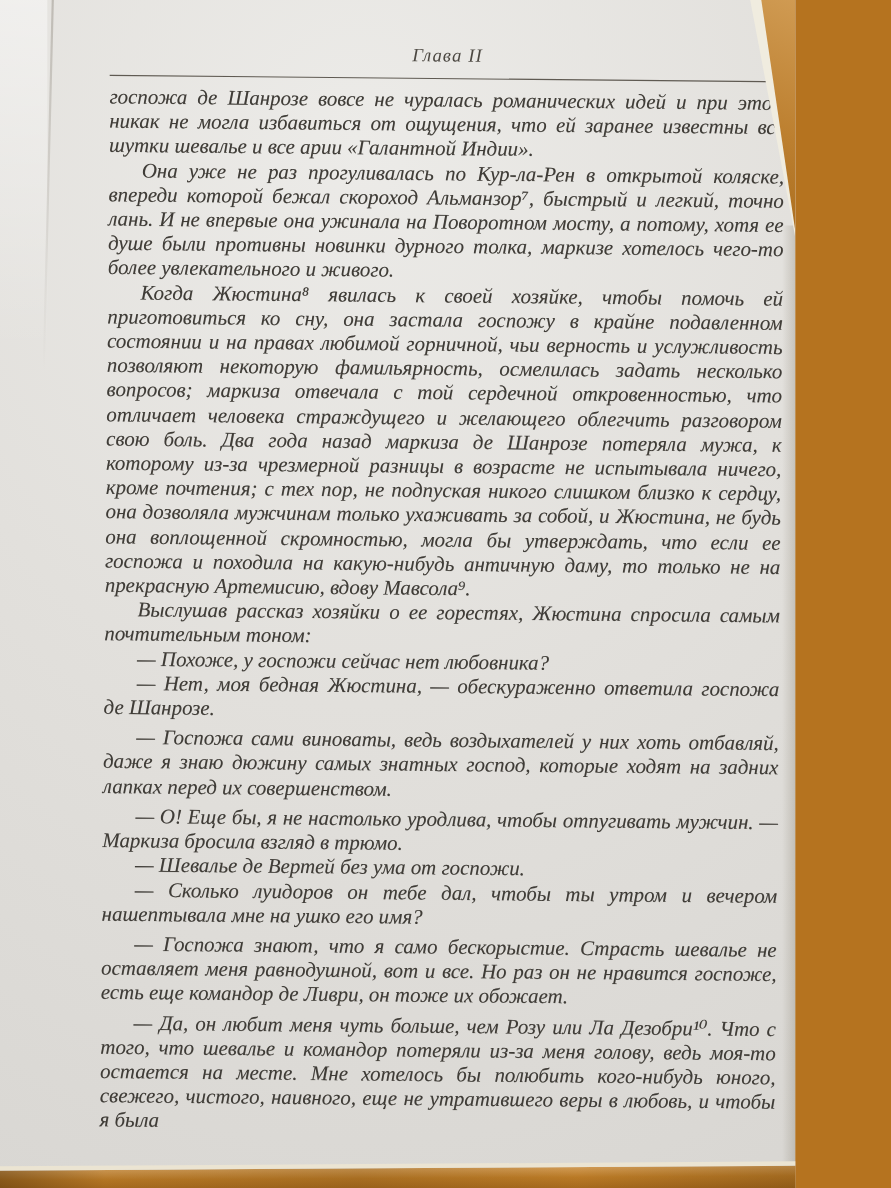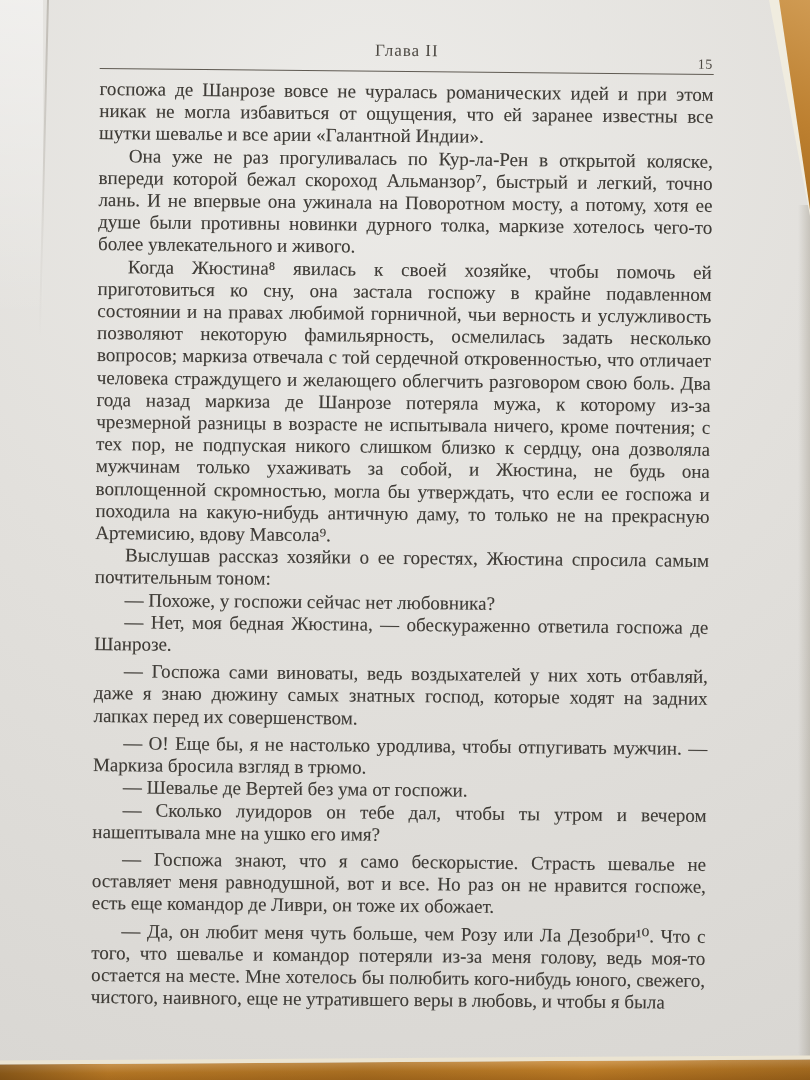--- a/index.html
+++ b/index.html
@@ -10,22 +10,23 @@
     --wood:#b5731f;
   }
   *{box-sizing:border-box;}
   html,body{margin:0;padding:0;}
   body{
     width:810px;height:1080px;overflow:hidden;
     background:var(--wood);
     font-family:"Liberation Serif","DejaVu Serif",serif;
   }
   .photo{
-    position:relative;width:810px;height:1080px;overflow:hidden;
+    position:relative;width:723px;height:1080px;overflow:hidden;
     background:radial-gradient(135% 105% at 45% 12%, #ecebe8 0%, var(--page) 45%, #d7d5d1 100%);
+    font-style:italic;
   }
   
   .edge-left-line{
     position:absolute;left:43px;top:-12px;width:2px;height:350px;
     background:linear-gradient(180deg, rgba(125,118,106,0.38), rgba(125,118,106,0));
     transform:rotate(1.4deg);
   }
   .edge-left-bright{
     position:absolute;left:0;top:0;width:43px;height:320px;
     background:linear-gradient(180deg, rgba(255,255,255,0.45), rgba(255,255,255,0));

